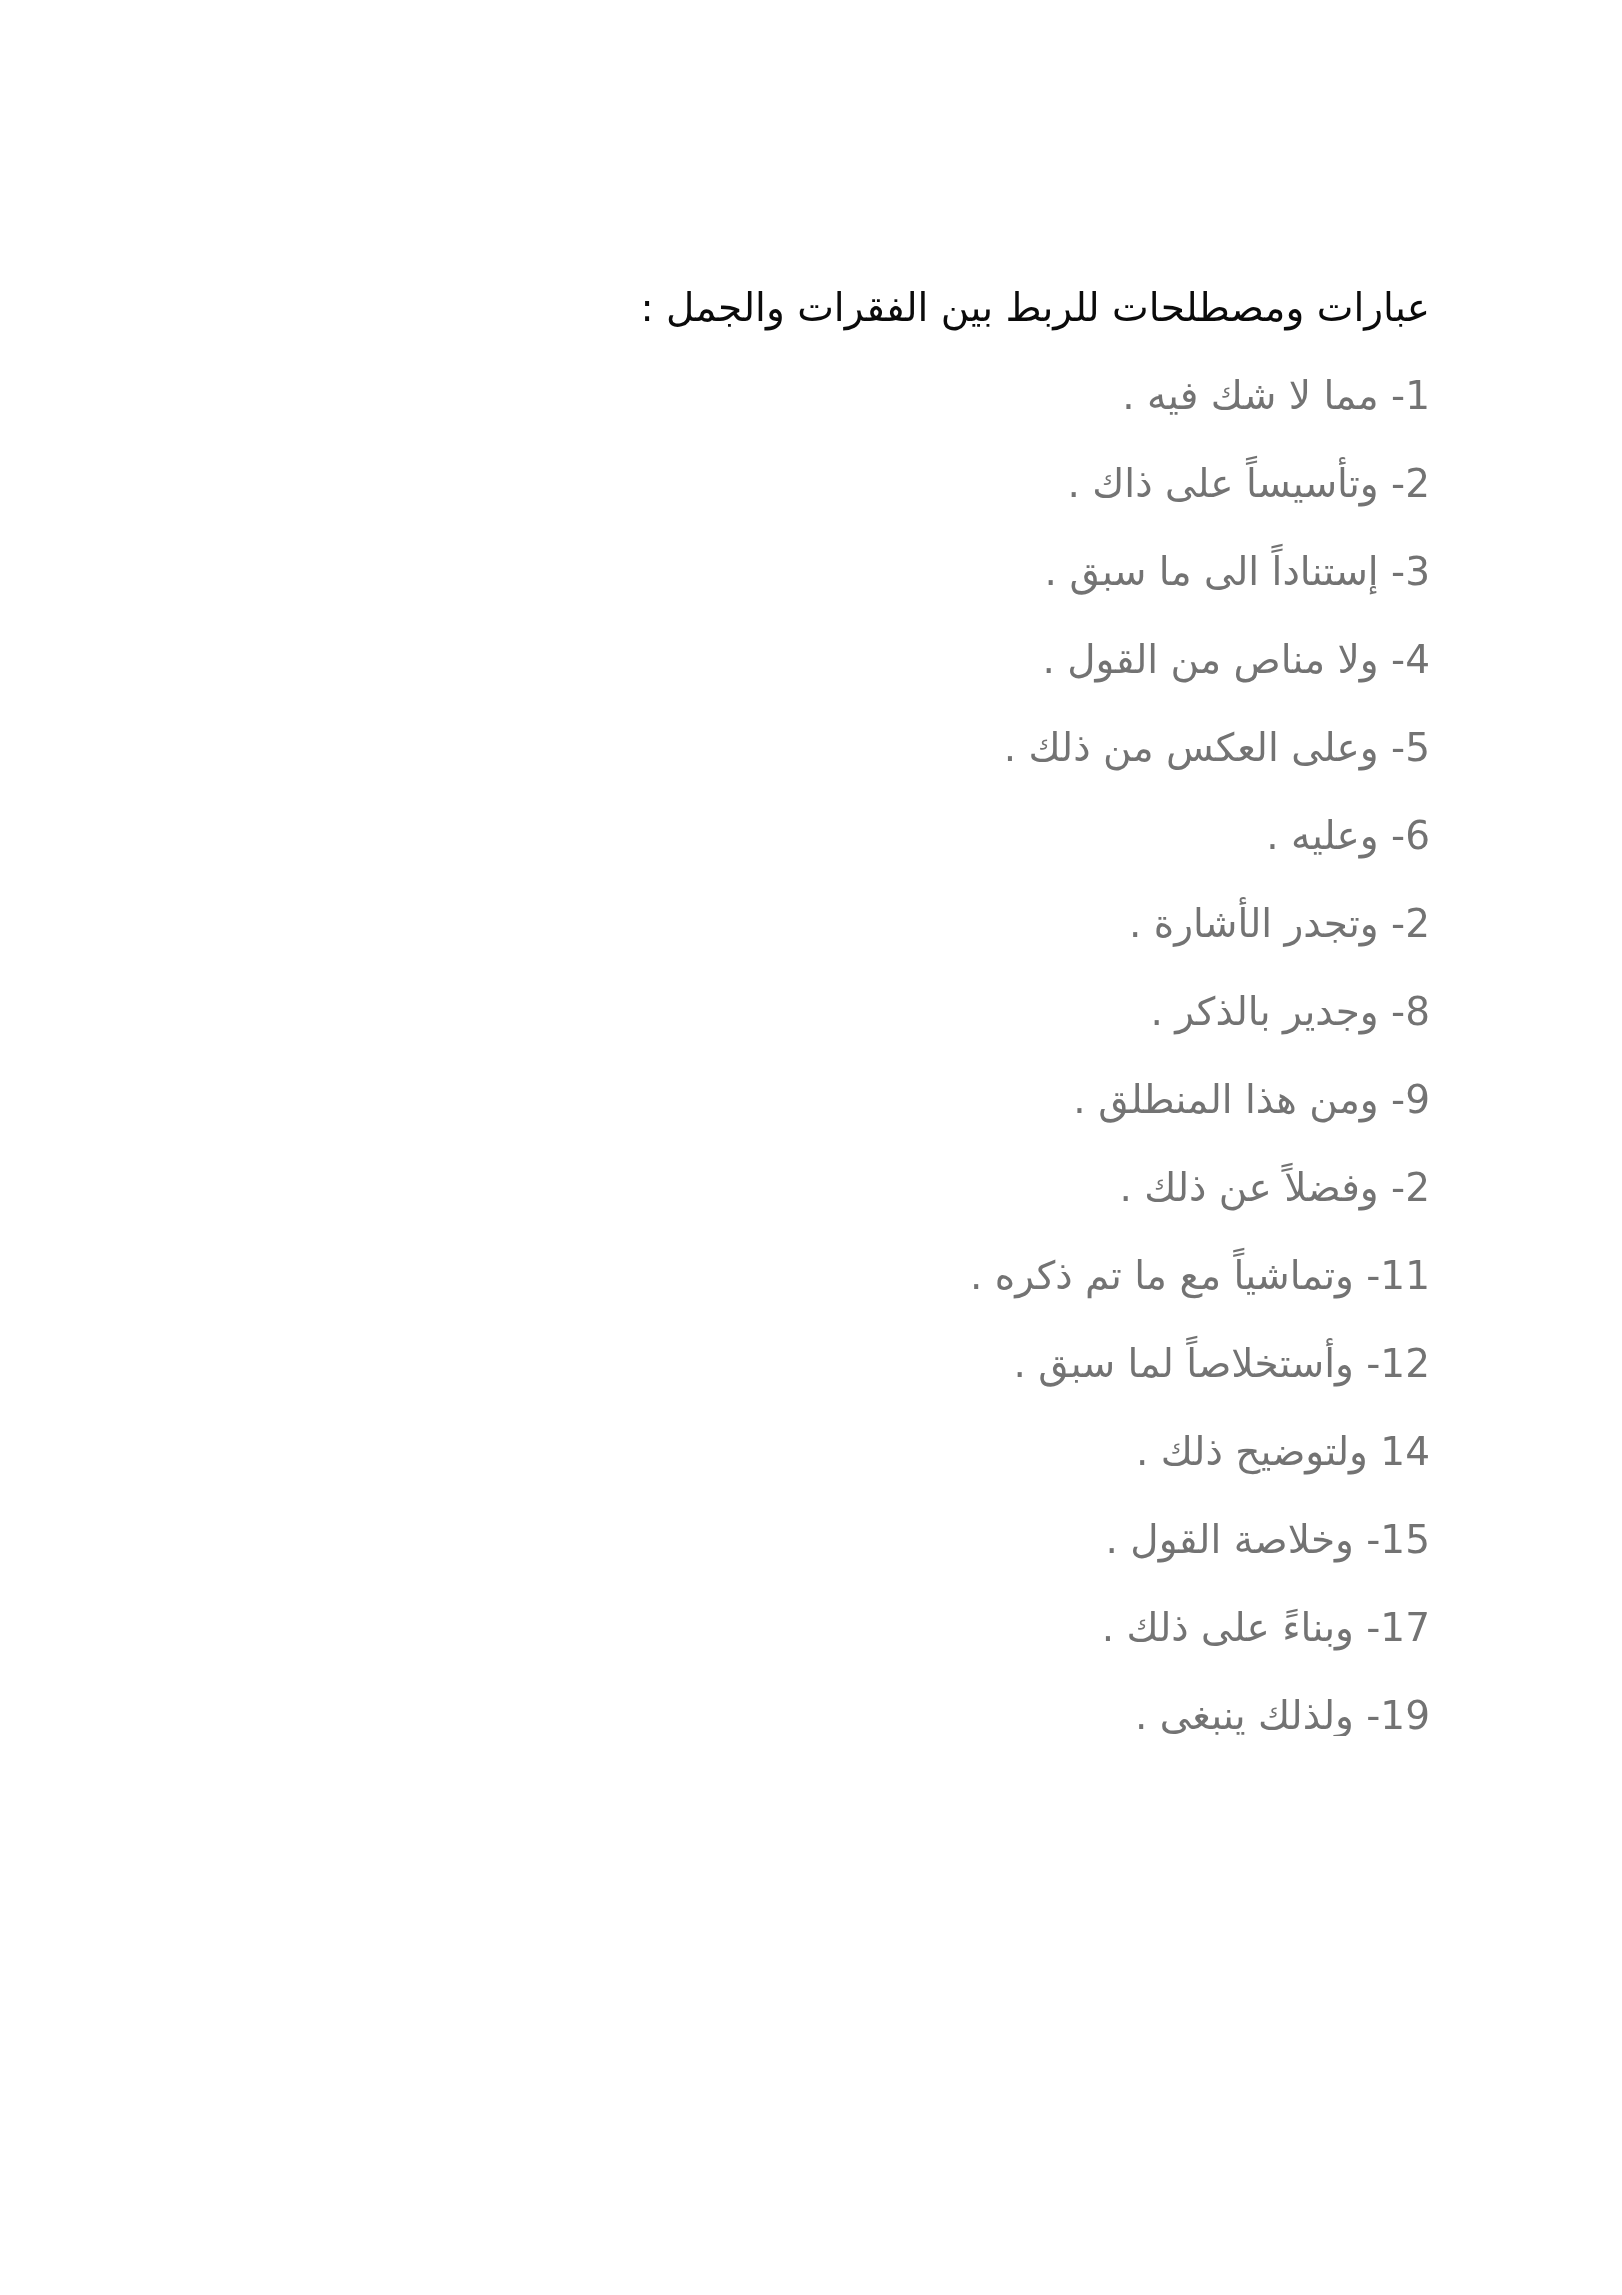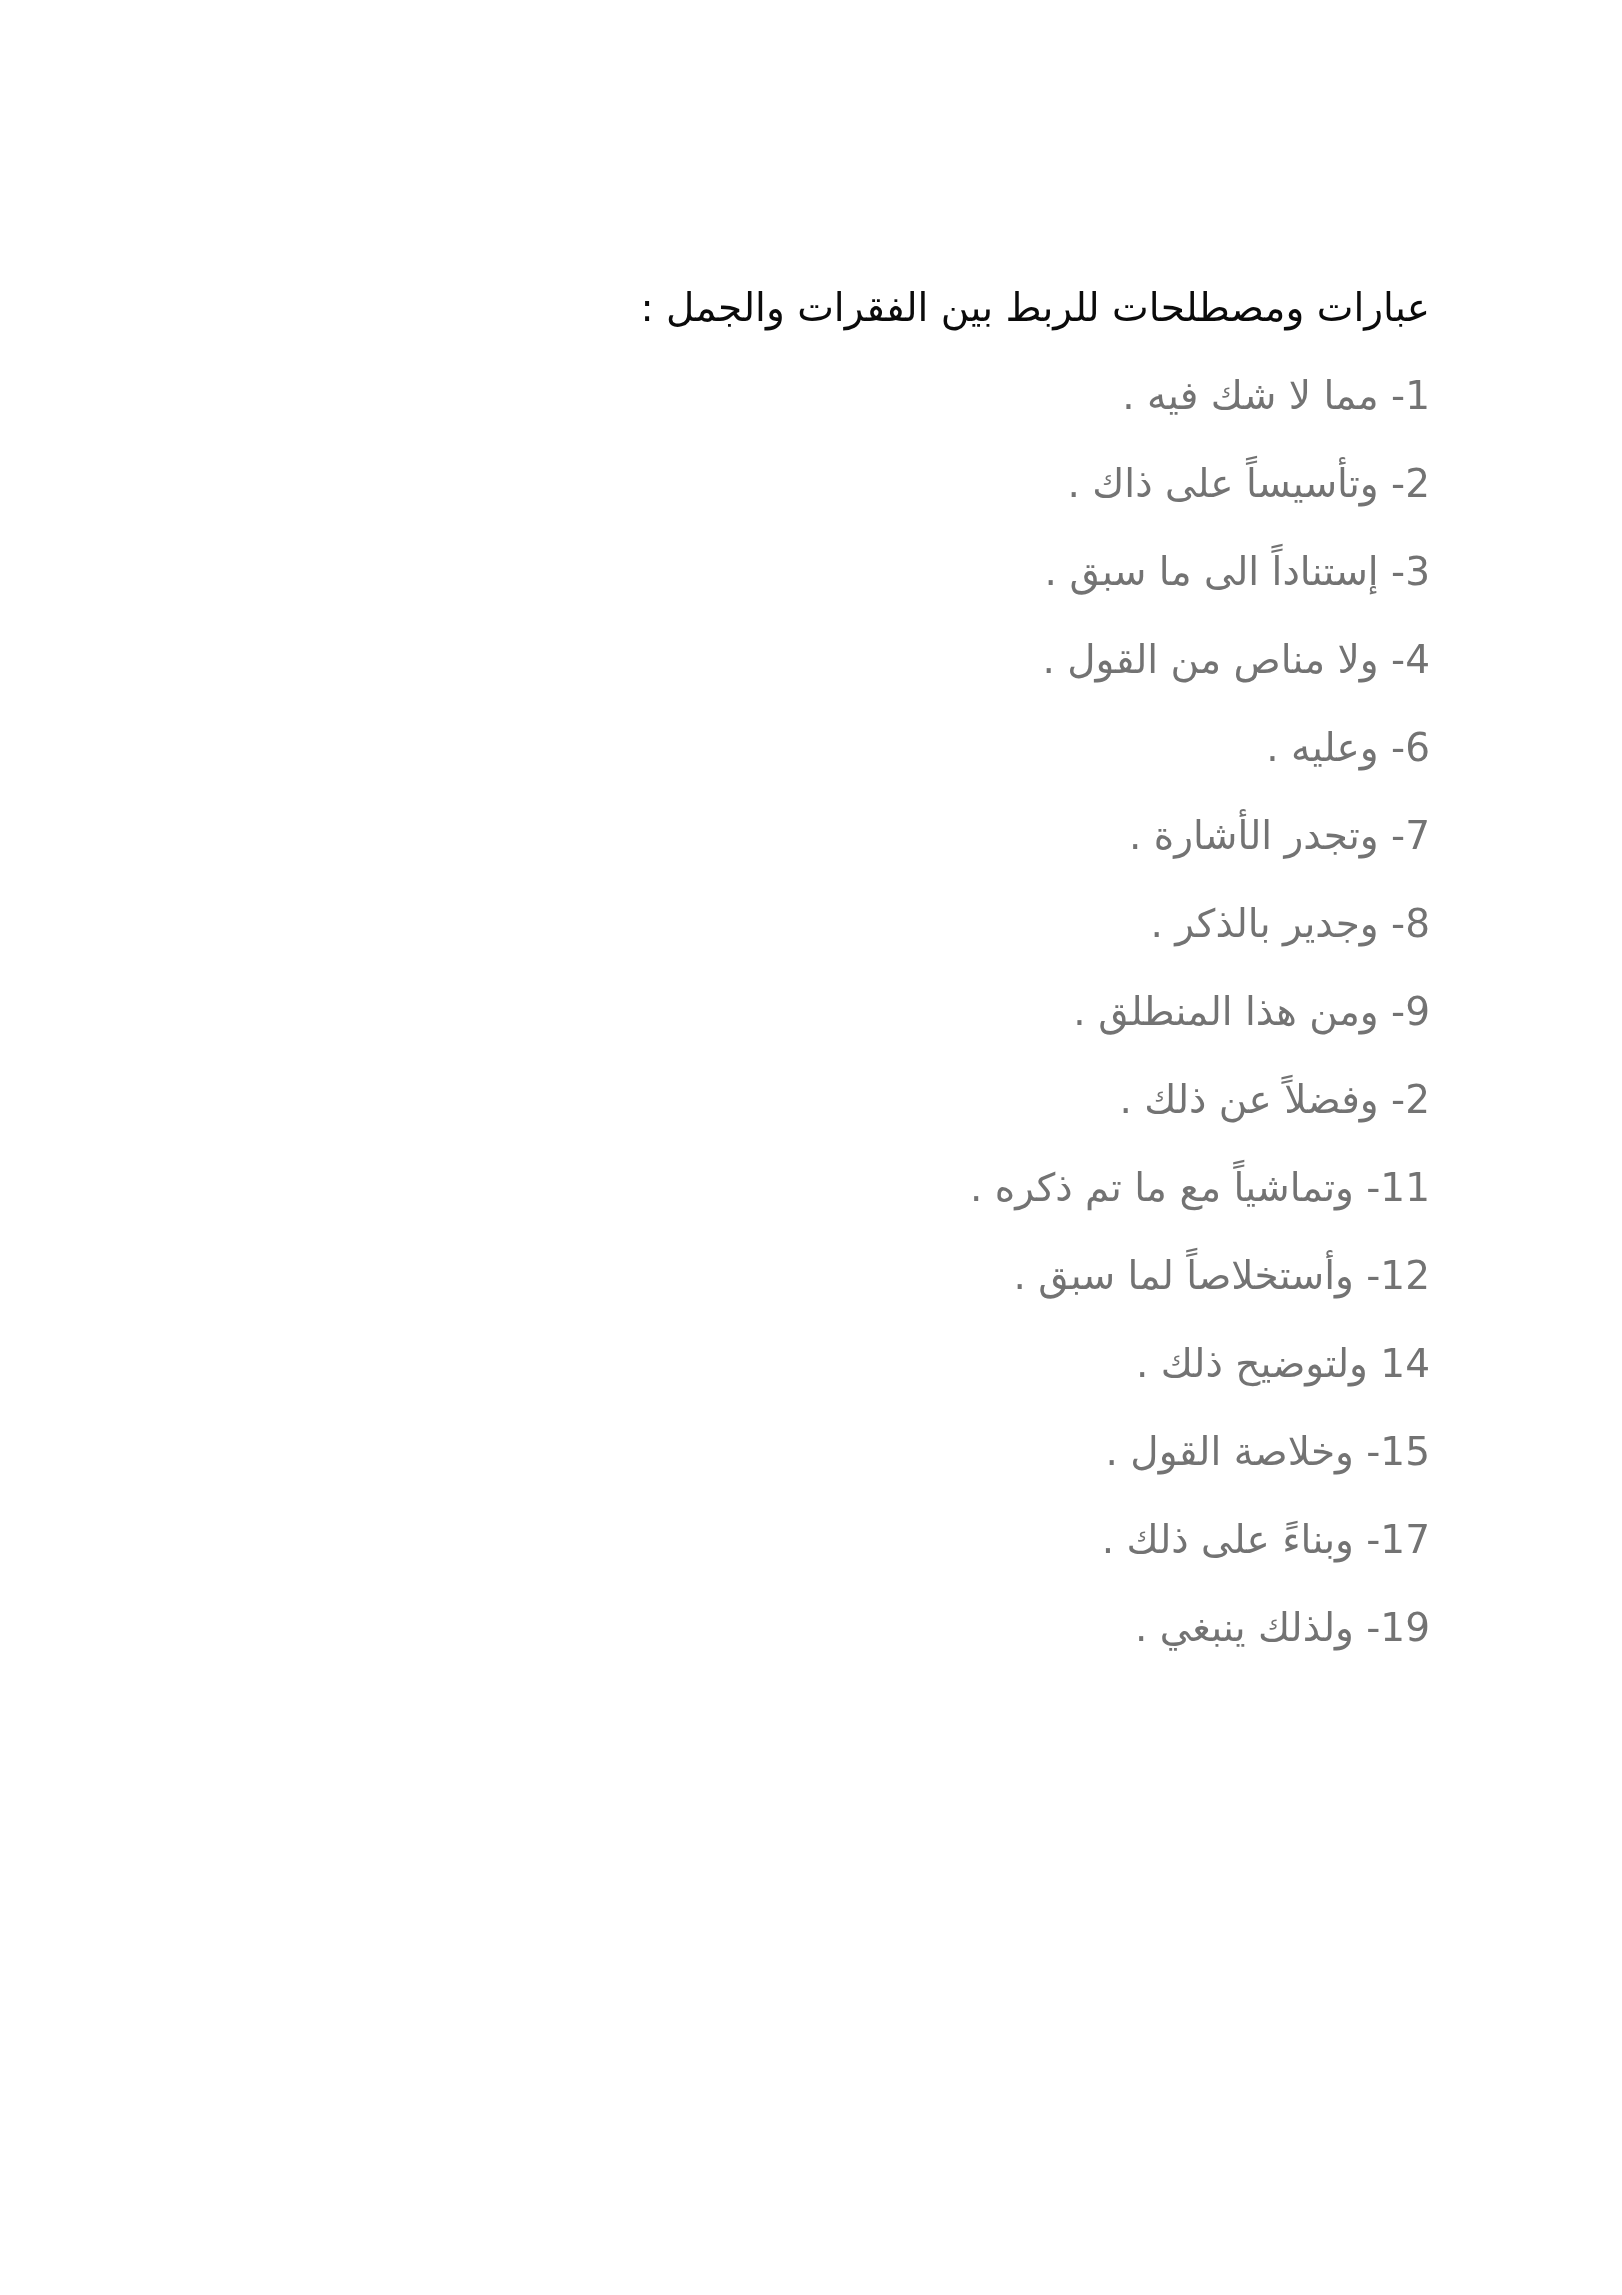--- a/index.html
+++ b/index.html
@@ -78,22 +78,23 @@
 
   <div class="doc-body">
 
     <div class="doc-title">عبارات ومصطلحات للربط بين الفقرات والجمل :</div>
 
     <ol class="phrase-list">
       <li class="phrase-item">1- مما لا شك فيه .</li>
       <li class="phrase-item">2- وتأسيساً على ذاك .</li>
       <li class="phrase-item">3- إستناداً الى ما سبق .</li>
       <li class="phrase-item">4- ولا مناص من القول .</li>
+      <li class="phrase-item">5- وعلى العكس من ذلك .</li>
       <li class="phrase-item">6- وعليه .</li>
-      <li class="phrase-item">7- وتجدر الأشارة .</li>
+      <li class="phrase-item">2- وتجدر الأشارة .</li>
       <li class="phrase-item">8- وجدير بالذكر .</li>
       <li class="phrase-item">9- ومن هذا المنطلق .</li>
       <li class="phrase-item">2- وفضلاً عن ذلك .</li>
       <li class="phrase-item">11- وتماشياً مع ما تم ذكره .</li>
       <li class="phrase-item">12- وأستخلاصاً لما سبق .</li>
       <li class="phrase-item">14 ولتوضيح ذلك .</li>
       <li class="phrase-item">15- وخلاصة القول .</li>
       <li class="phrase-item">17- وبناءً على ذلك .</li>
       <li class="phrase-item">19- ولذلك ينبغي .</li>
     </ol>

